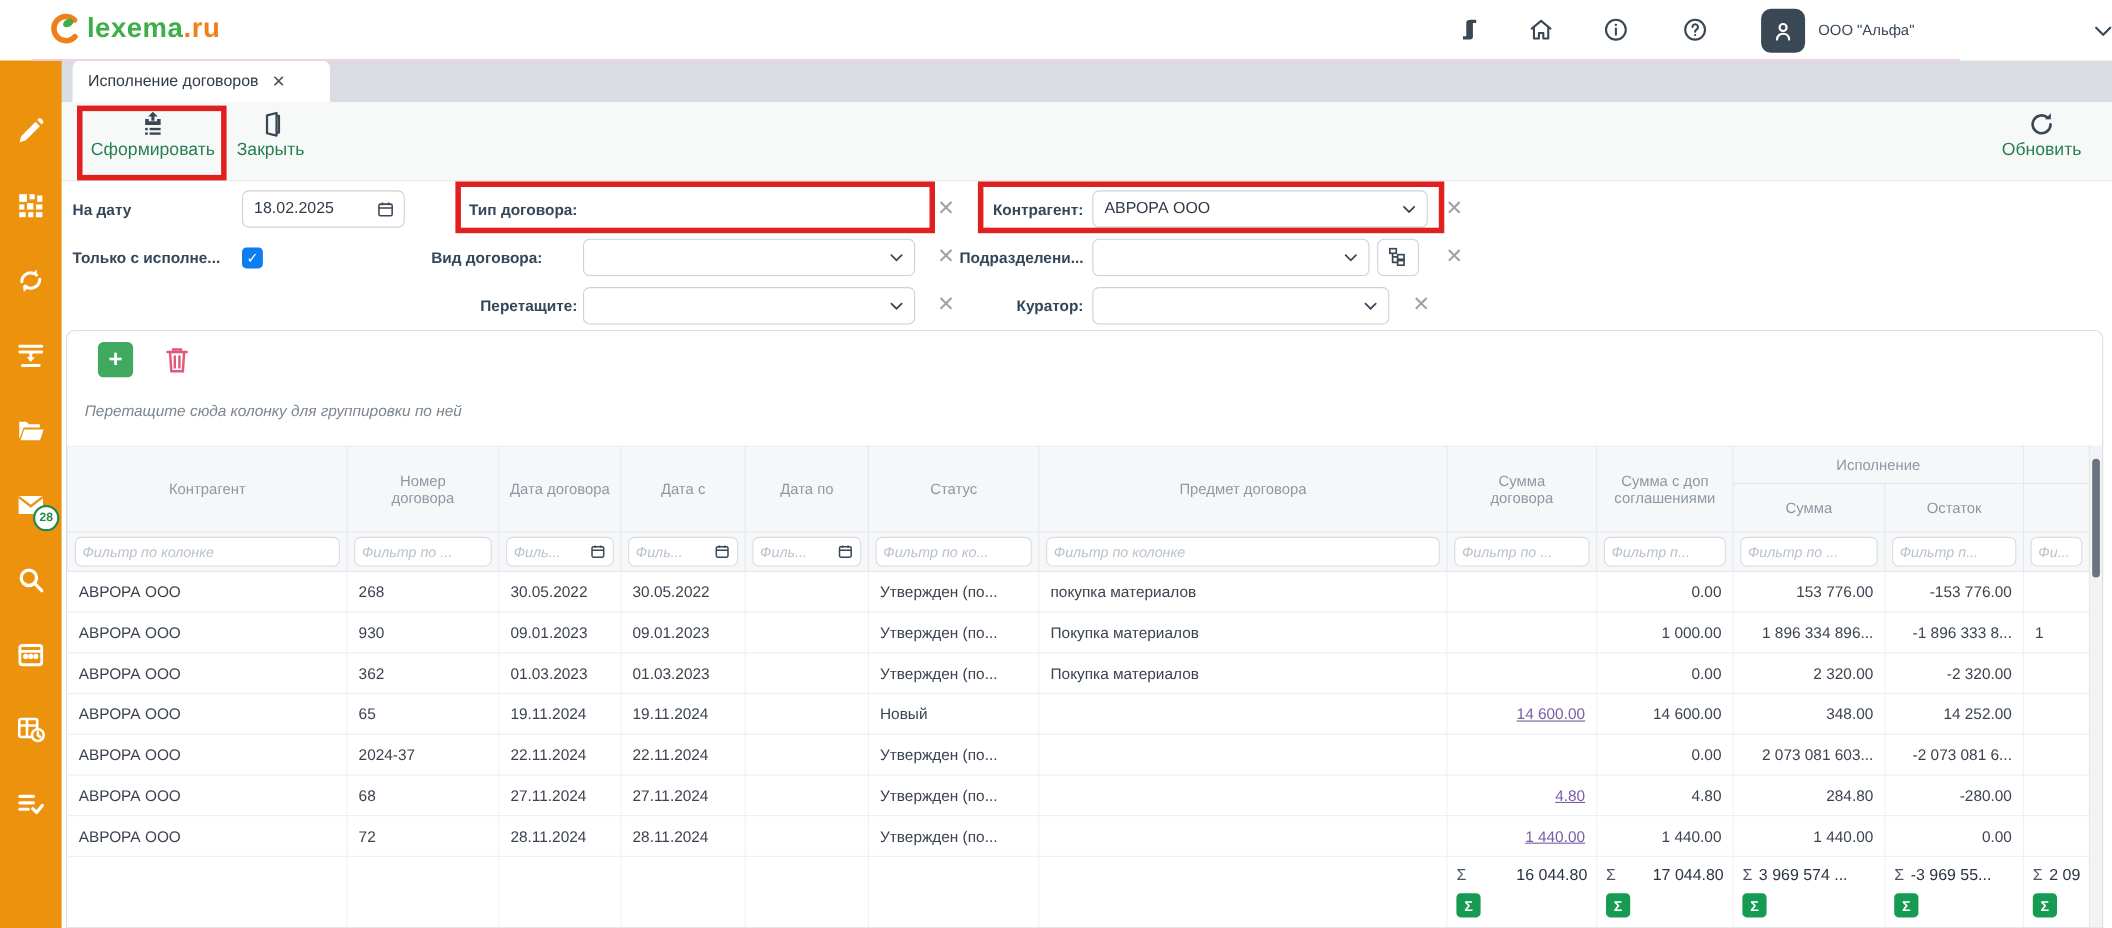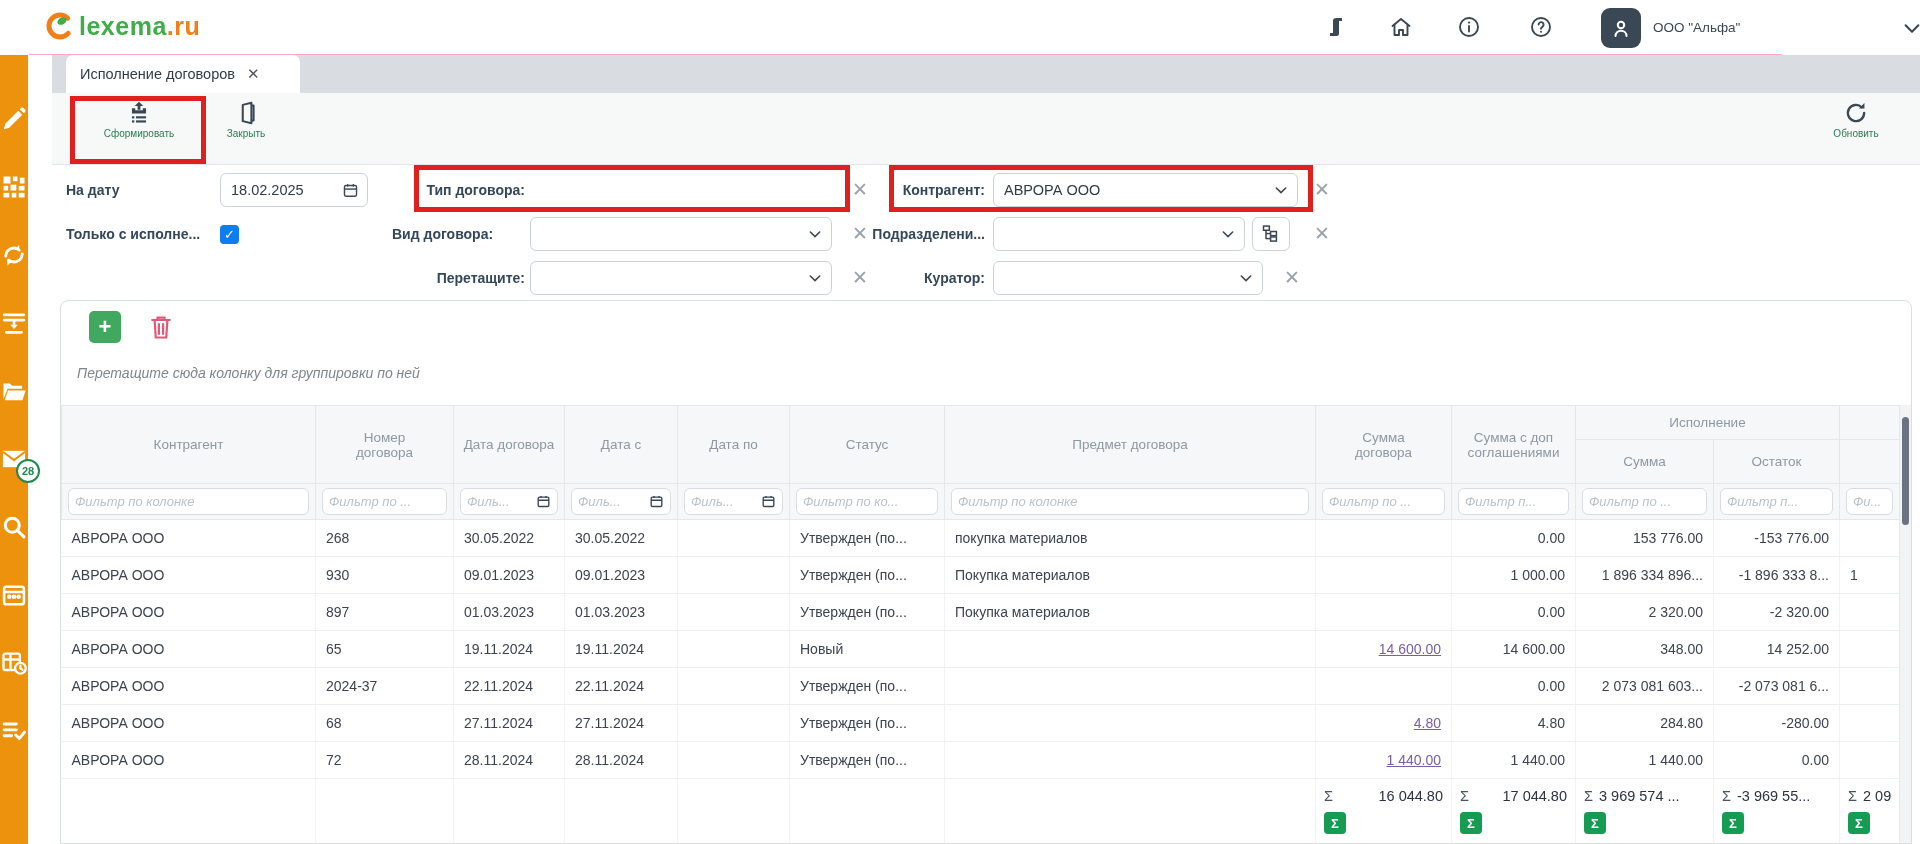--- a/index.html
+++ b/index.html
@@ -18,36 +18,36 @@
   .tico-wrap { width:24px; display:flex; justify-content:center; cursor:pointer; }
   .i-script { position:absolute; left:1295px; top:15px; }
   .i-home   { position:absolute; left:1360px; top:15px; }
   .i-info   { position:absolute; left:1428px; top:15px; }
   .i-help   { position:absolute; left:1500px; top:15px; }
   .avatar { position:absolute; left:1572px; top:8px; width:40px; height:40px; border-radius:9px; background:#3A4755; display:flex; align-items:center; justify-content:center; cursor:pointer; }
   .company { position:absolute; left:1624px; top:20px; font-size:13.5px; color:#3A4755; }
   .top-chevron { position:absolute; left:1872px; top:17px; width:22px; height:22px; color:#3A4755; cursor:pointer; }
 
   
-  .sidebar { position:absolute; left:0; top:55px; width:28px; height:789px; background:#EC920C; display:flex; flex-direction:column; align-items:center; padding-top:50px; gap:40px; z-index:4; }
+  .sidebar { position:absolute; left:0; top:55px; width:56px; height:789px; background:#EC920C; display:flex; flex-direction:column; align-items:center; padding-top:50px; gap:40px; z-index:4; }
   .side-item { position:relative; width:28px; height:28px; color:#fff; cursor:pointer; }
   .side-item svg { width:28px; height:28px; }
   .mail-badge { position:absolute; right:-12px; bottom:-10px; width:24px; height:24px; border-radius:50%; background:#fff; border:2px solid #1E8A4C; color:#1E8A4C; font-size:11px; font-weight:bold; display:flex; align-items:center; justify-content:center; }
 
   
   .tabbar { position:absolute; left:52px; top:55px; right:0; height:38px; background:#D9DCE0; }
   .tab { position:absolute; left:14px; top:0; width:234px; height:38px; background:#fff; border-radius:7px 7px 0 0; display:flex; align-items:center; gap:12px; padding:0 14px; cursor:pointer; }
   .tab-title { font-size:14.5px; color:#2F3B47; }
   .tab-close { font-size:15px; color:#4a545f; font-weight:bold; cursor:pointer; }
 
   
   .toolbar { position:absolute; left:52px; top:93px; right:0; height:72px; background:#F7F8F8; border-bottom:1px solid #E2E5E9; }
   .tb-btn { position:absolute; top:7px; display:flex; flex-direction:column; align-items:center; gap:2px; cursor:pointer; }
   .tb-btn svg { width:26px; height:26px; color:#3A4755; }
-  .tb-label { font-size:10px; color:#257F4E; }
+  .tb-label { font-size:16px; color:#257F4E; }
   .btn-generate { left:24px; width:126px; }
   .btn-close { left:156px; width:76px; }
   .btn-refresh { right:18px; width:92px; }
 
   
   .filters { position:absolute; left:52px; top:165px; right:0; height:135px; background:#fff; }
   .flabel { position:absolute; height:34px; line-height:34px; font-size:14px; font-weight:600; color:#33475B; white-space:nowrap; }
   .r1 { top:8px; } .r2 { top:52px; } .r3 { top:96px; }
   .fld { position:absolute; height:34px; background:#fff; border:1px solid #CBD2D9; border-radius:6px; font-size:14.5px; color:#2F3B47; display:flex; align-items:center; padding:0 10px; cursor:pointer; }
   .fld .chev { position:absolute; right:8px; width:16px; height:16px; color:#3A4755; }
@@ -499,21 +499,21 @@
               <td><span>Утвержден (по...</span></td>
               <td><span>Покупка материалов</span></td>
               <td class="ar"><span></span></td>
               <td class="ar"><span>1 000.00</span></td>
               <td class="ar"><span>1 896 334 896...</span></td>
               <td class="ar"><span>-1 896 333 8...</span></td>
               <td><span>1</span></td>
             </tr>
             <tr>
               <td><span>АВРОРА ООО</span></td>
-              <td><span>897</span></td>
+              <td><span>362</span></td>
               <td><span>01.03.2023</span></td>
               <td><span>01.03.2023</span></td>
               <td><span></span></td>
               <td><span>Утвержден (по...</span></td>
               <td><span>Покупка материалов</span></td>
               <td class="ar"><span></span></td>
               <td class="ar"><span>0.00</span></td>
               <td class="ar"><span>2 320.00</span></td>
               <td class="ar"><span>-2 320.00</span></td>
               <td><span></span></td>

